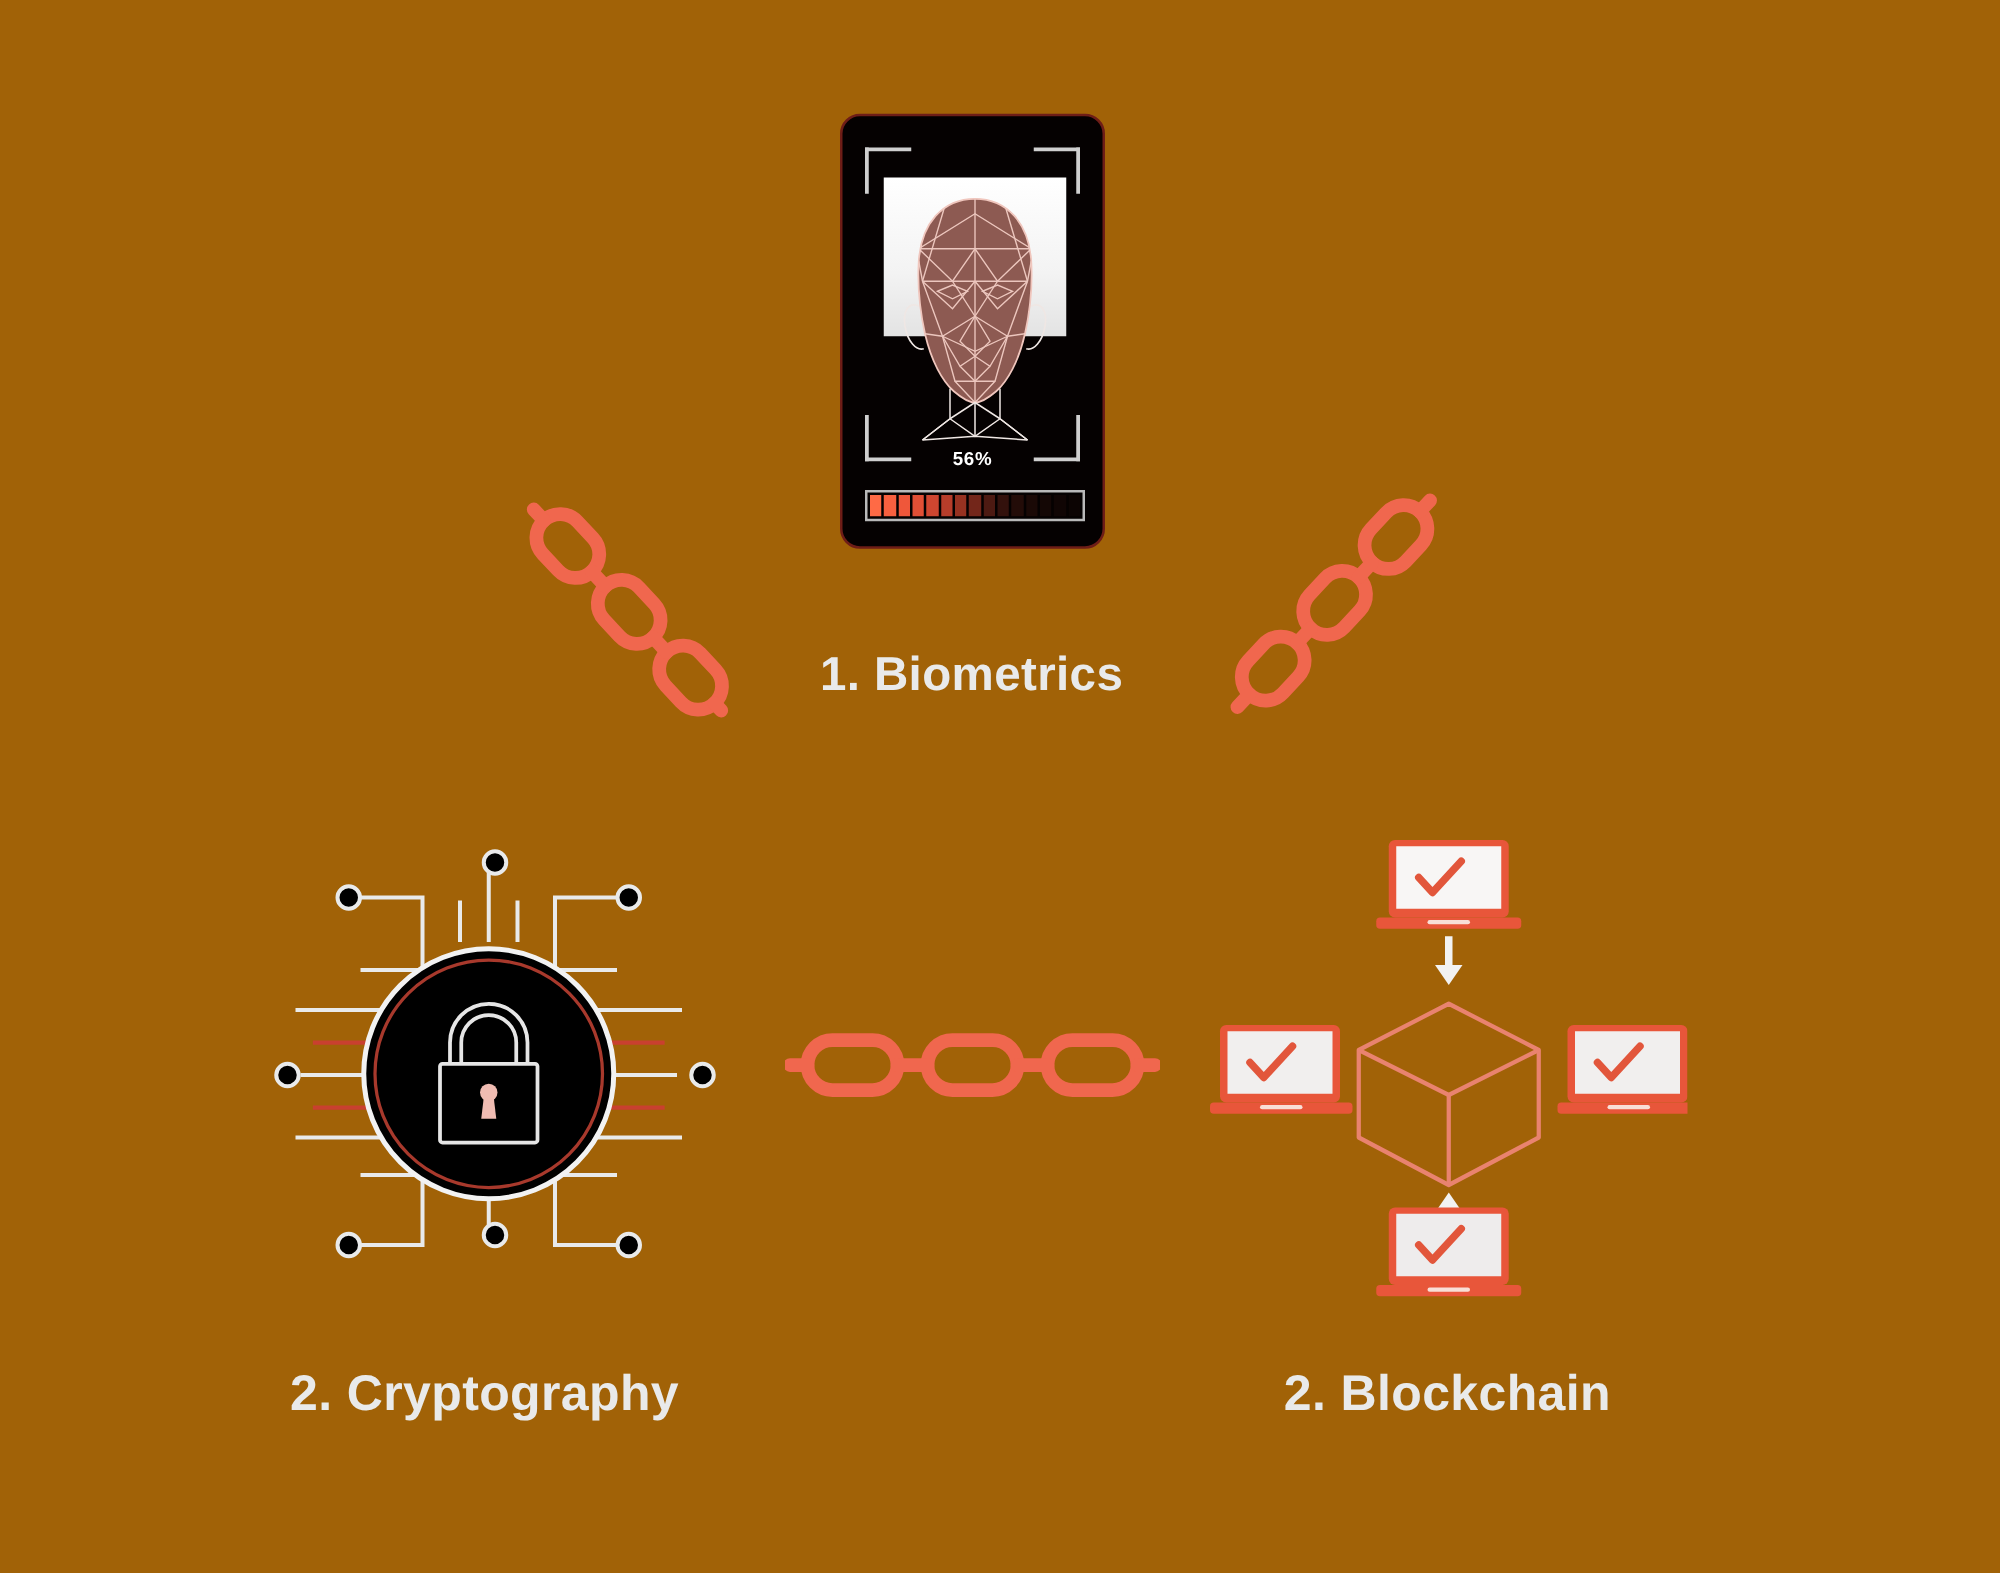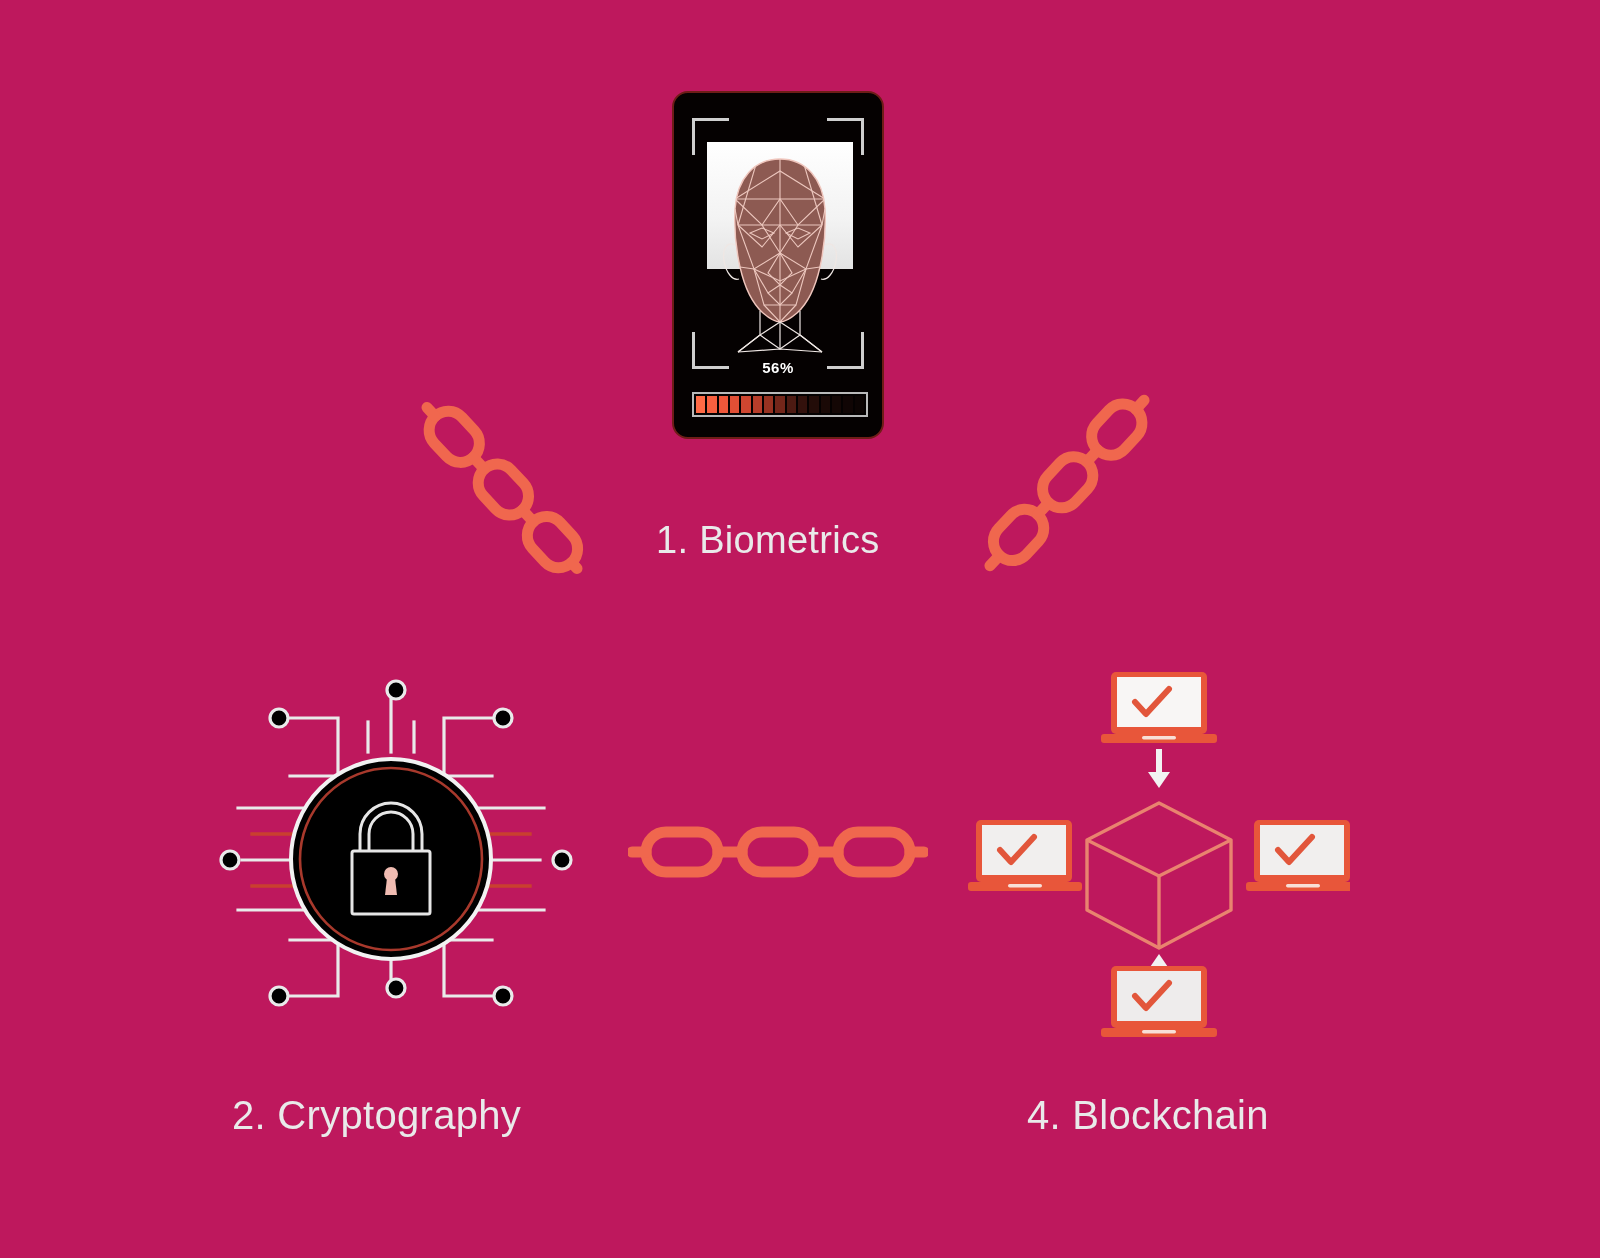--- a/index.html
+++ b/index.html
@@ -13,31 +13,31 @@
     height: 1258px;
     overflow: hidden;
     font-family: "Liberation Sans", sans-serif;
     position: relative;
   }
   #stage {
     position: absolute;
     left: 0; top: 0;
     width: 1600px;
     height: 1258px;
-    background: #be185d;
+    background: #a16207;
   }
 
   
   .node { position: absolute; }
 
   
   .caption {
     position: absolute;
     color: #e9eaea;
-    font-weight: 400;
+    font-weight: 700;
     letter-spacing: 0.3px;
     white-space: nowrap;
     font-family: "Liberation Sans", sans-serif;
   }
 
   #cap-biometrics {
     left: 656px; top: 519px;
     font-size: 38px;
   }
   #cap-cryptography {
@@ -381,15 +381,15 @@
         <rect x="143" y="318" width="96" height="62" rx="5" fill="#e8563a"></rect>
         <rect x="149" y="323" width="84" height="50" fill="#eeecec"></rect>
         <path d="M167 348 l11 12 l23 -25" fill="none" stroke="#e2563b" stroke-width="6" stroke-linecap="round" stroke-linejoin="round"></path>
         <rect x="133" y="380" width="116" height="9" rx="3" fill="#e8563a"></rect>
         <rect x="174" y="382" width="34" height="3.4" rx="1.7" fill="#f8dfd7"></rect>
       </g>
 
     </svg>
   </div>
 
-  <div class="caption" id="cap-blockchain">4. Blockchain</div>
+  <div class="caption" id="cap-blockchain">2. Blockchain</div>
 
 </div>
 
 </body></html>

